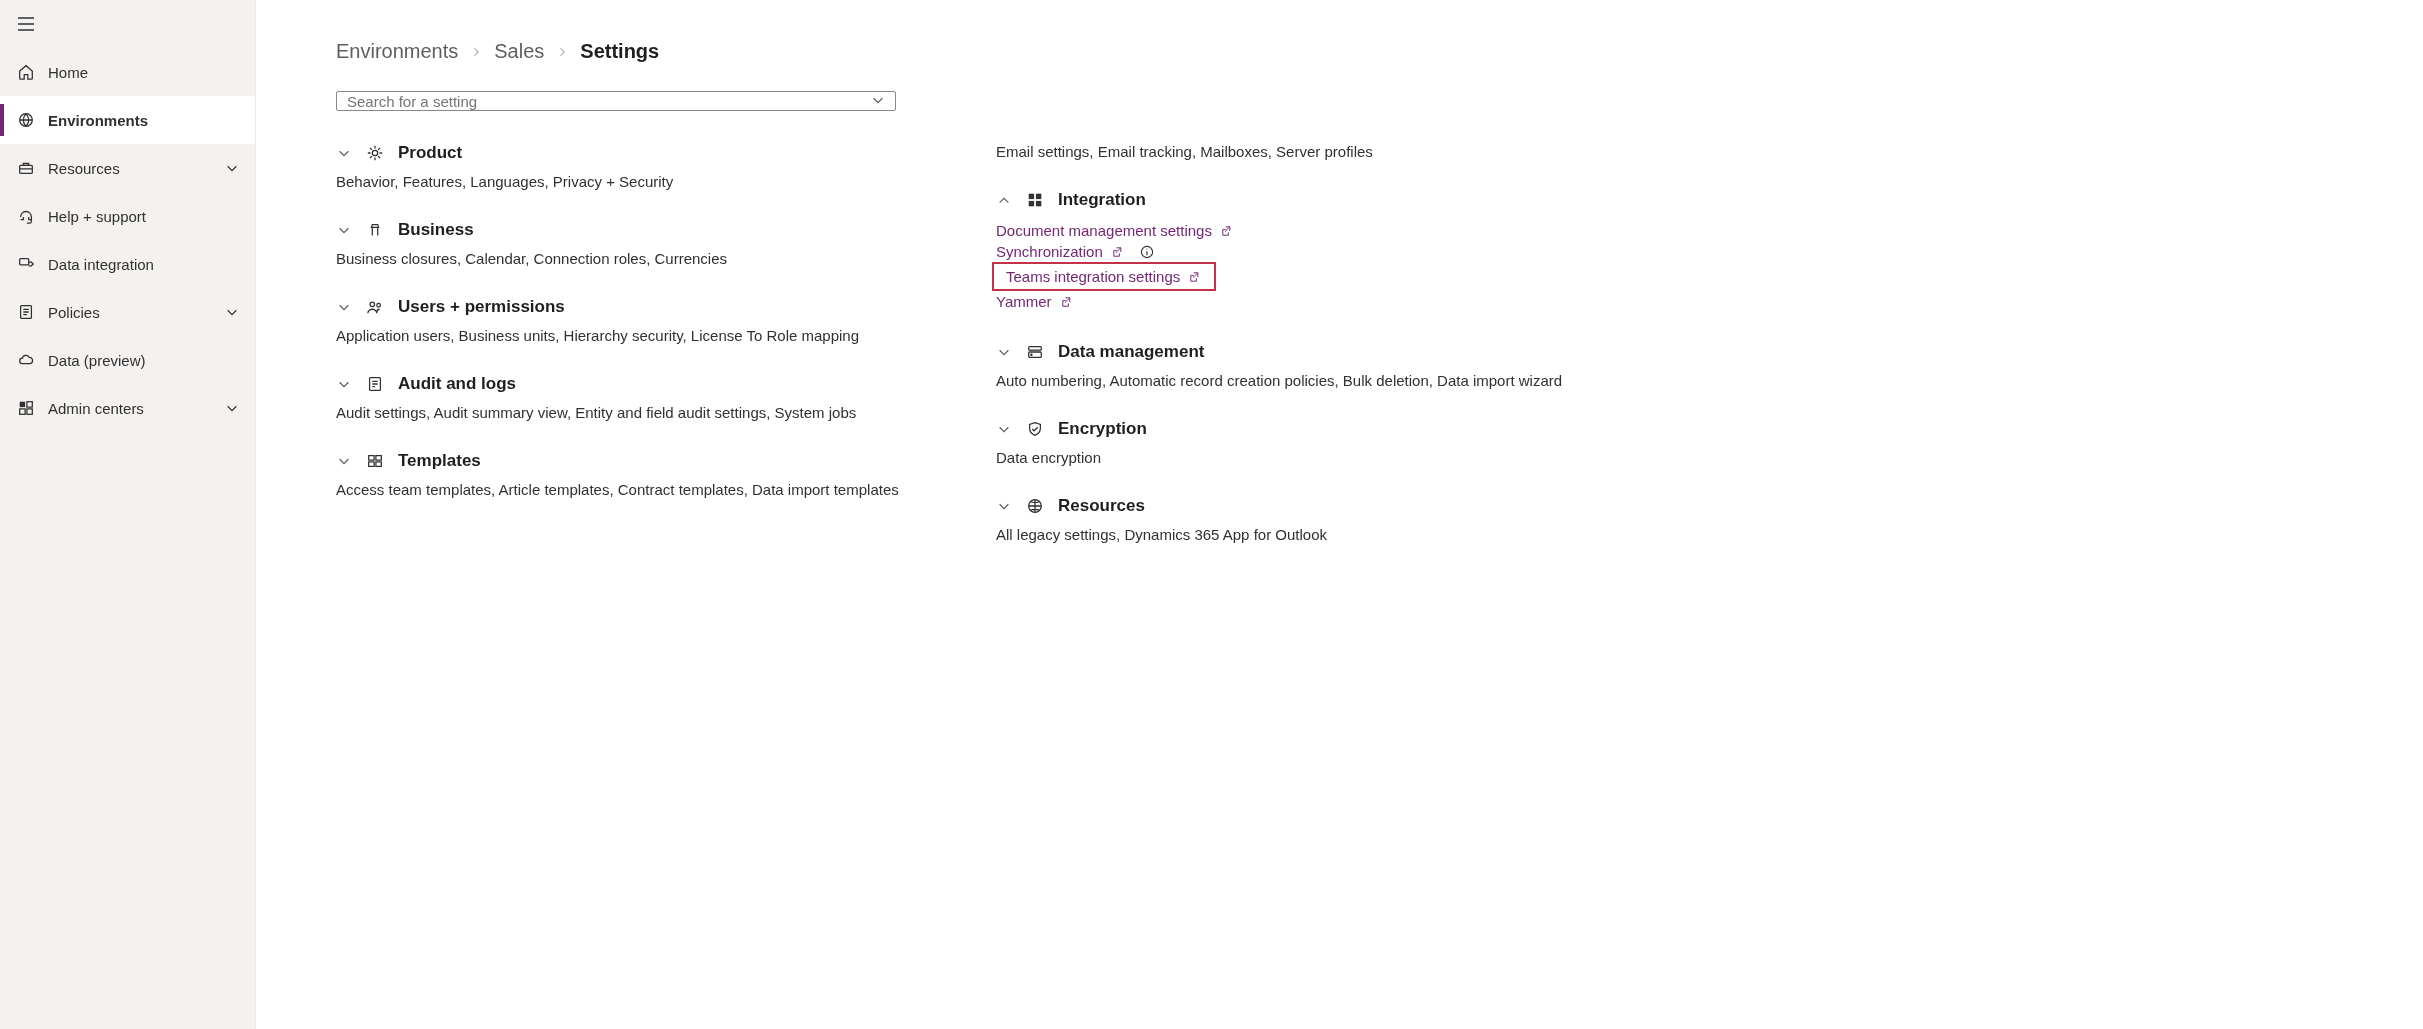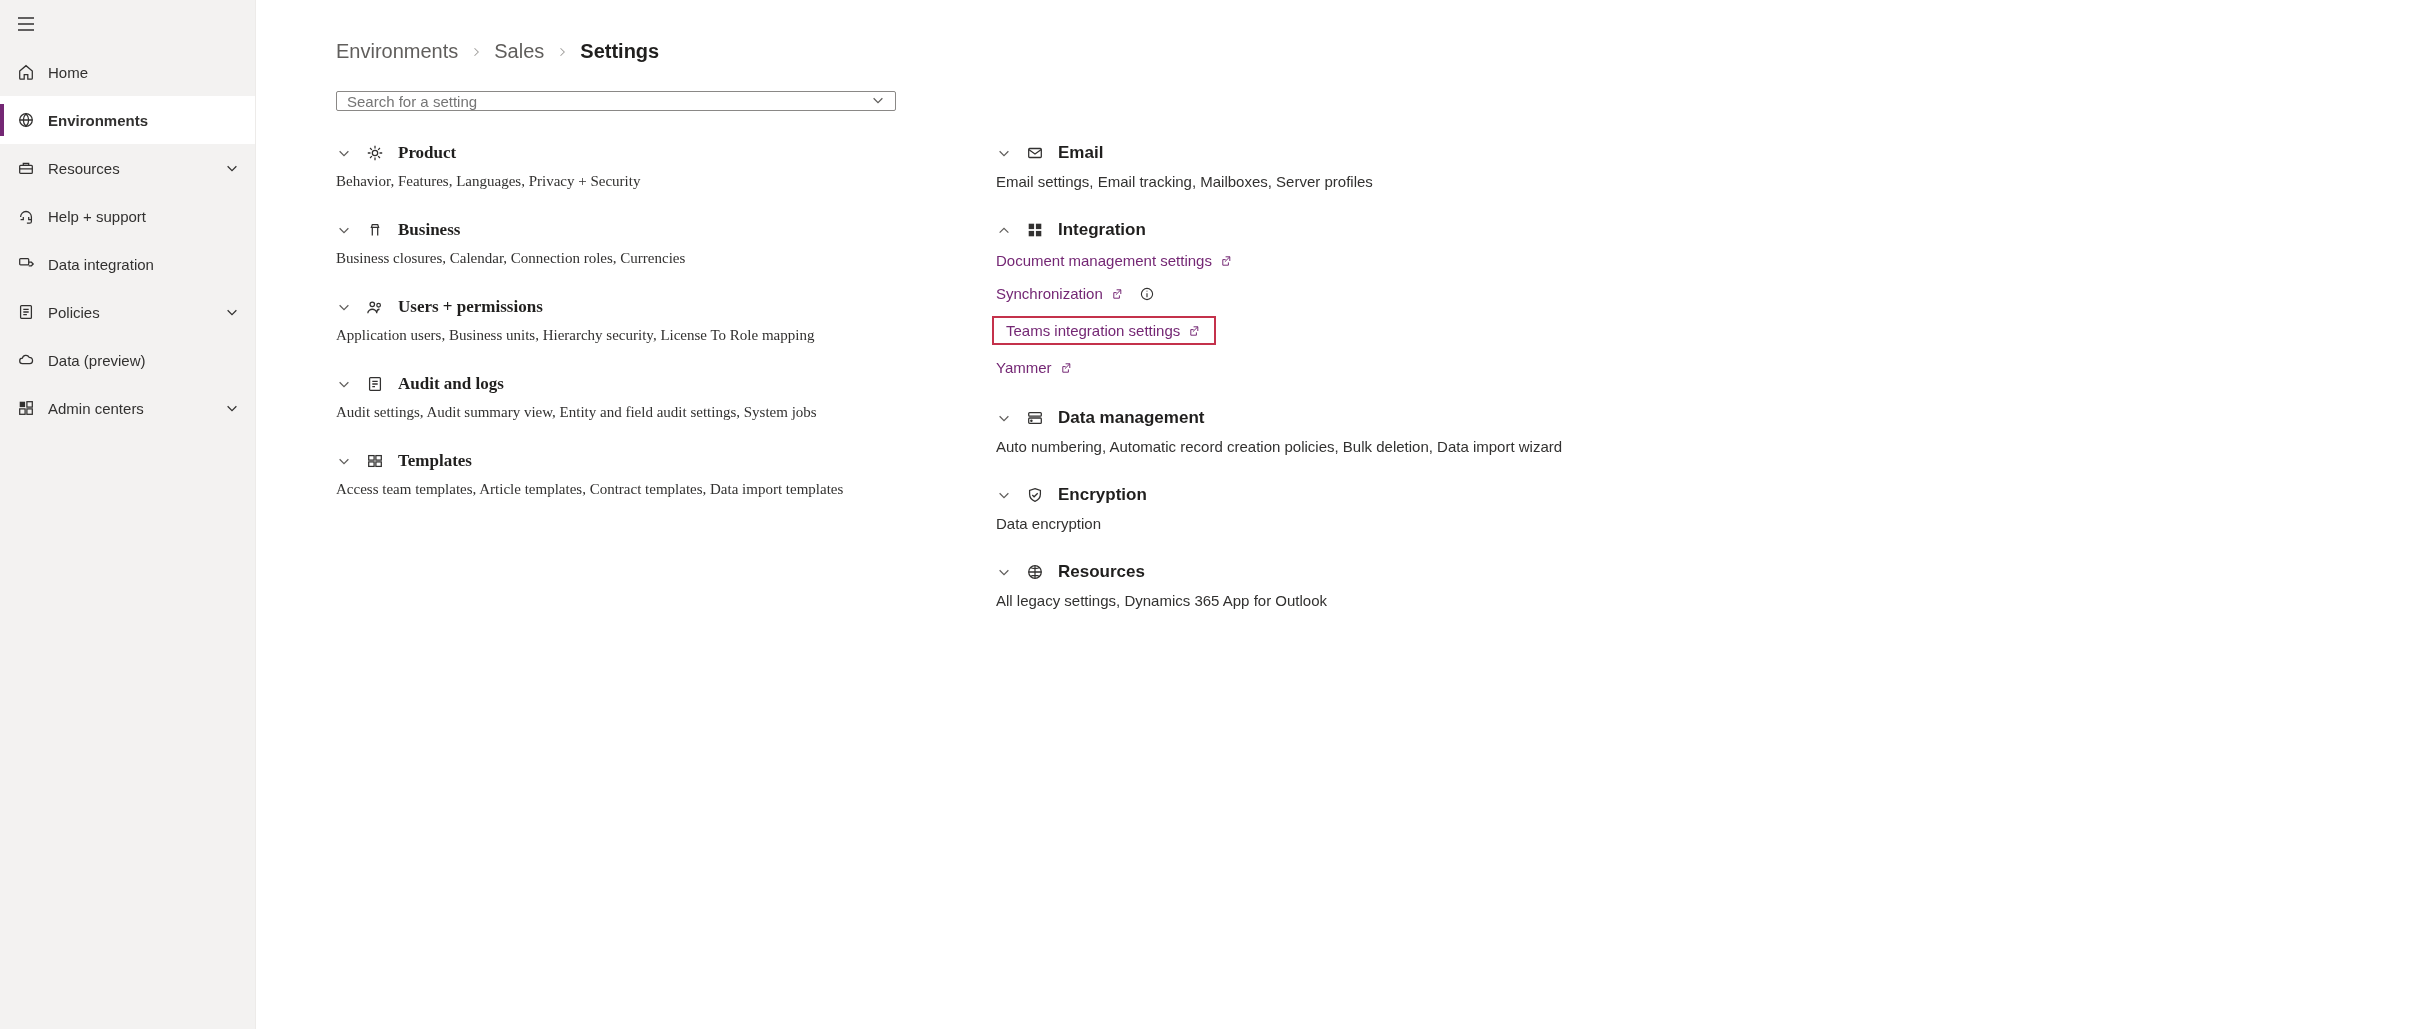--- a/index.html
+++ b/index.html
@@ -101,21 +101,21 @@
     background: transparent;
   }
   .search-box .dropdown-chevron {
     color: #605e5c;
   }
   .columns {
     display: flex;
     gap: 60px;
   }
   .col { flex: 0 0 auto; }
-  .col-left { width: 600px; font-family: Liberation Serif, serif; }
+  .col-left { width: 600px; }
   .col-right { width: 620px; }
   .category {
     margin-bottom: 30px;
   }
   .cat-header {
     display: flex;
     align-items: center;
     gap: 14px;
     margin-bottom: 10px;
     cursor: pointer;
@@ -135,21 +135,20 @@
     color: #201f1e;
   }
   .cat-sub {
     font-size: 15px;
     color: #323130;
     margin-left: 0;
   }
   .link-list {
     display: flex;
     flex-direction: column;
-    gap: 12px;
     margin-top: 4px;
   }
   .link-item {
     display: inline-flex;
     align-items: center;
     gap: 8px;
     color: #742774;
     font-size: 15px;
     cursor: pointer;
     width: fit-content;
@@ -451,29 +450,20 @@
           <span class="cat-title">Templates</span>
         </div>
         <div class="cat-sub">Access team templates, Article templates, Contract templates, Data import templates</div>
       </div>
 
     </div>
 
     <div class="col col-right">
 
       <div class="category">
-        <div class="cat-header">
-          <svg class="expand-icon" width="14" height="14" viewBox="0 0 16 16">
-              <use href="#i-chevron-down"></use>
-            </svg>
-          <svg class="cat-icon" viewBox="0 0 20 20">
-              <use href="#i-mail"></use>
-            </svg>
-          <span class="cat-title">Email</span>
-        </div>
         <div class="cat-sub">Email settings, Email tracking, Mailboxes, Server profiles</div>
       </div>
 
       <div class="category">
         <div class="cat-header">
           <svg class="expand-icon" width="14" height="14" viewBox="0 0 16 16">
               <use href="#i-chevron-up"></use>
             </svg>
           <svg class="cat-icon" viewBox="0 0 20 20" style="stroke:none;fill:#323130">
               <use href="#i-windows"></use>

